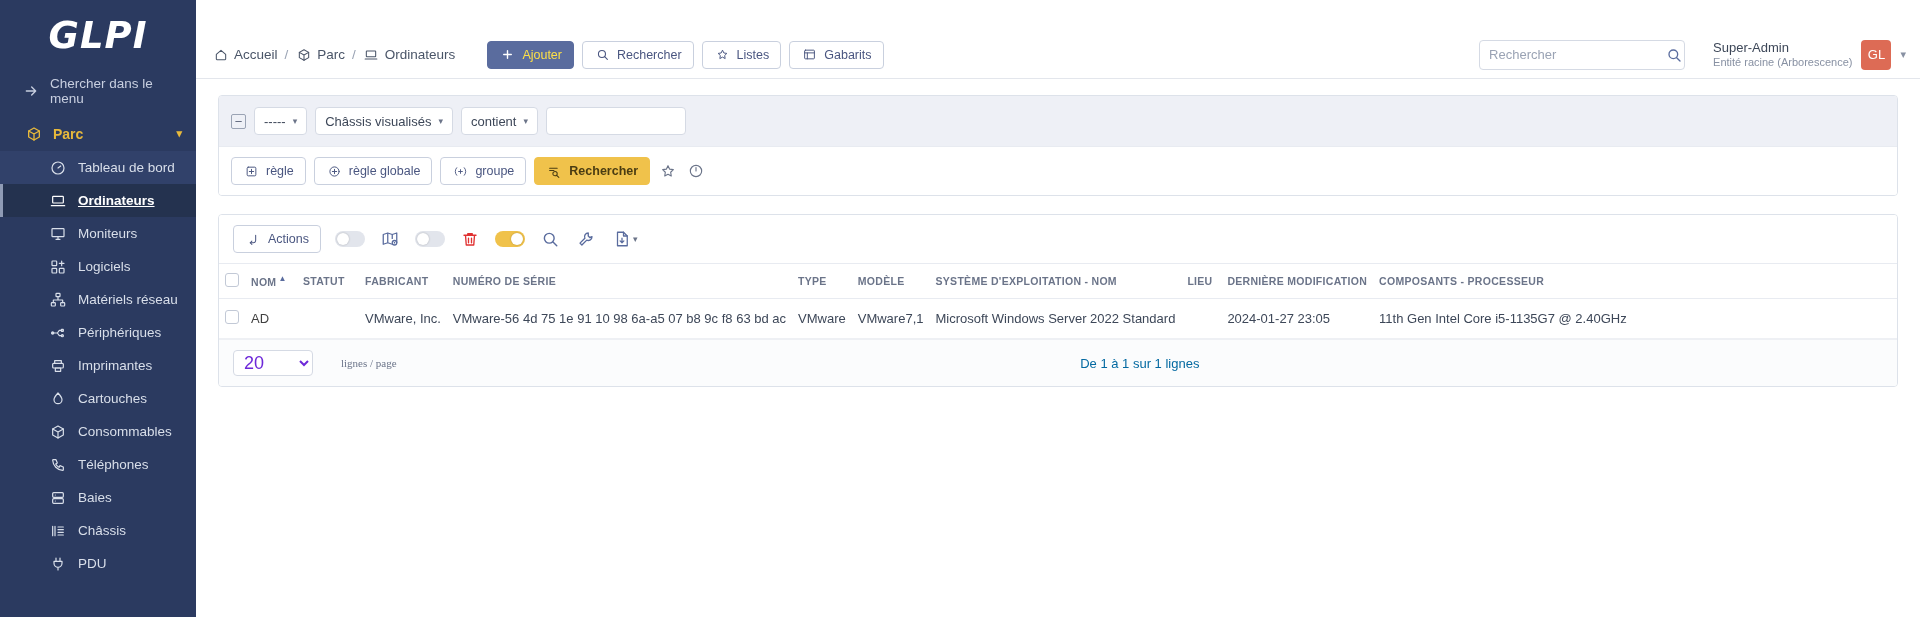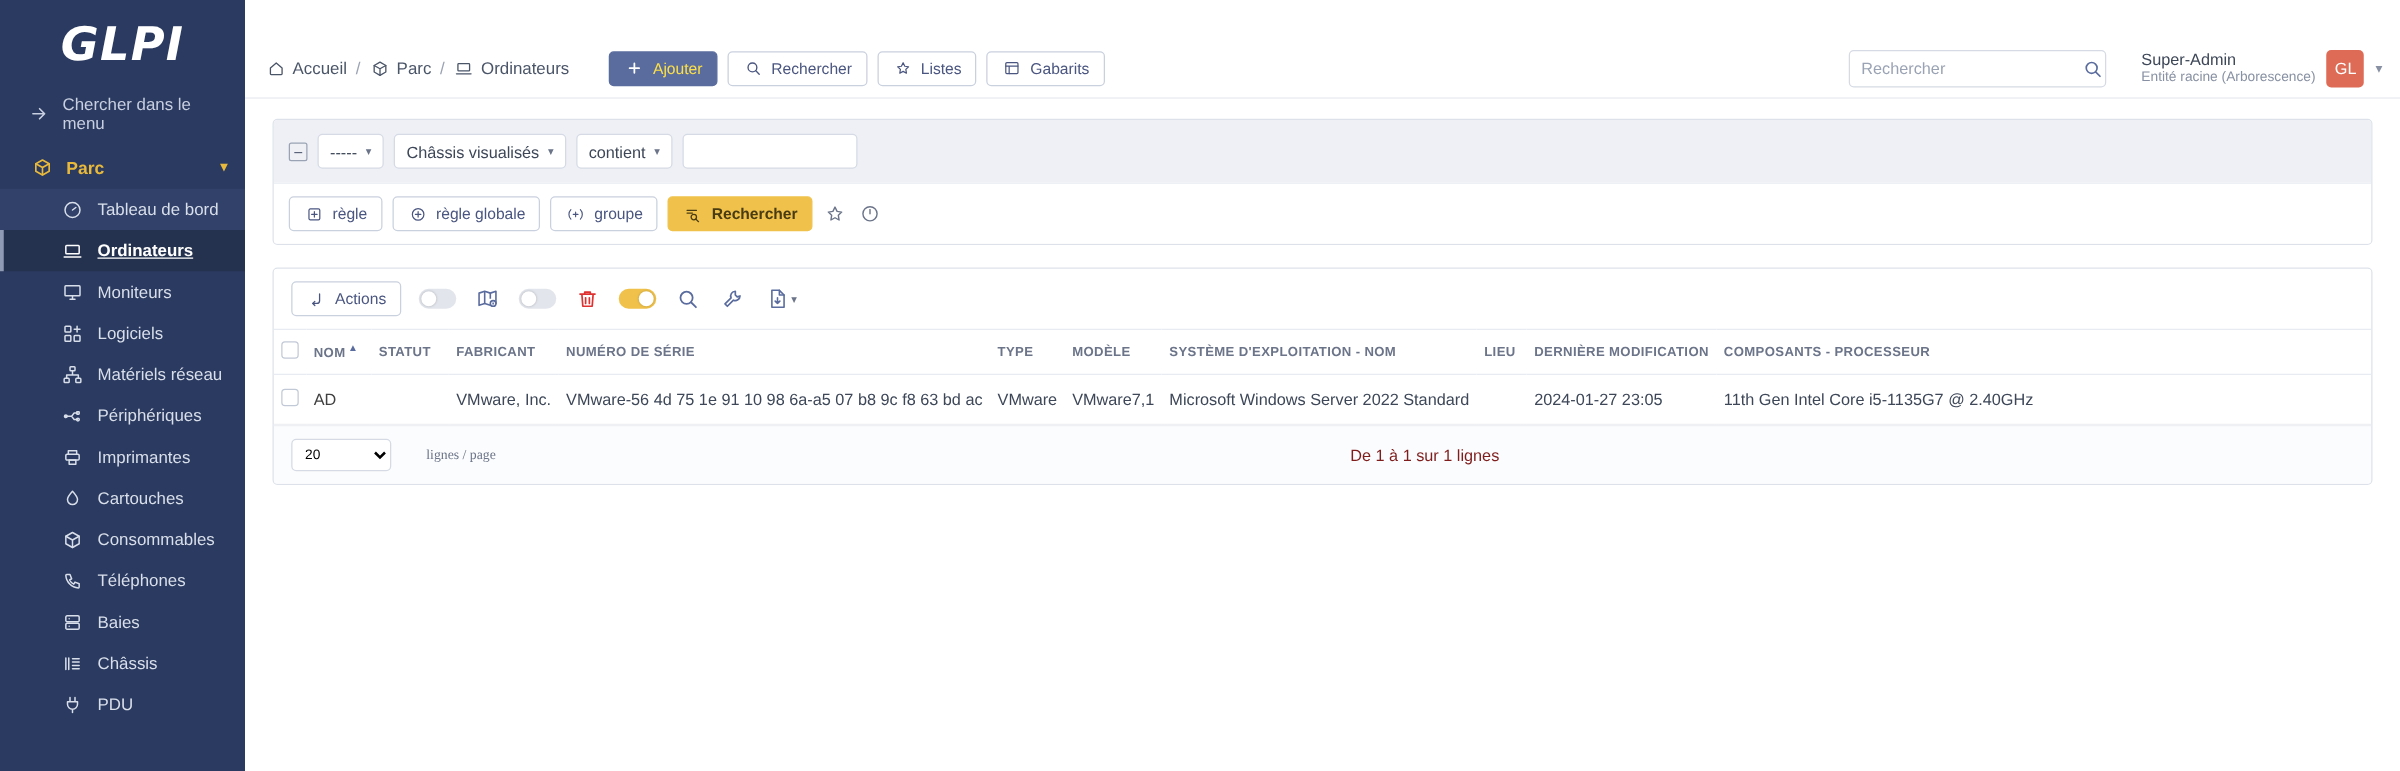--- a/index.html
+++ b/index.html
@@ -170,25 +170,25 @@
   }
   .sort-caret { color: #5a6c9e; font-size: 8px; vertical-align: super; margin-left: 2px; }
   .link { color: #404040; cursor: pointer; }
 
   .pager {
     display: flex; align-items: center; padding: 10px 14px;
     background: #fbfcfd; border-top: 1px solid #eef0f4;
   }
   .pager select {
     height: 26px; width: 80px; border: 1px solid #d5dae4; border-radius: 4px;
-    font-size: 11px; color: #000000; background: #fff;
+    font-size: 18px; color: #6d28d9; background: #fff;
     font-family: "Liberation Sans", sans-serif; padding-left: 6px;
   }
   .pager .lbl { font-size: 11px; color: #6b7489; margin-left: 28px; font-family: Liberation Serif, serif; }
-  .pager .count { font-size: 13px; color: #7f1d1d; margin: 0 auto; }
+  .pager .count { font-size: 13px; color: #0369a1; margin: 0 auto; }
 </style>
 </head>
 <body>
 
 <aside class="sidebar">
   <div class="logo-wrap">
     <span class="logo-text">GLPI</span>
   </div>
 
   <div class="menu-search">

